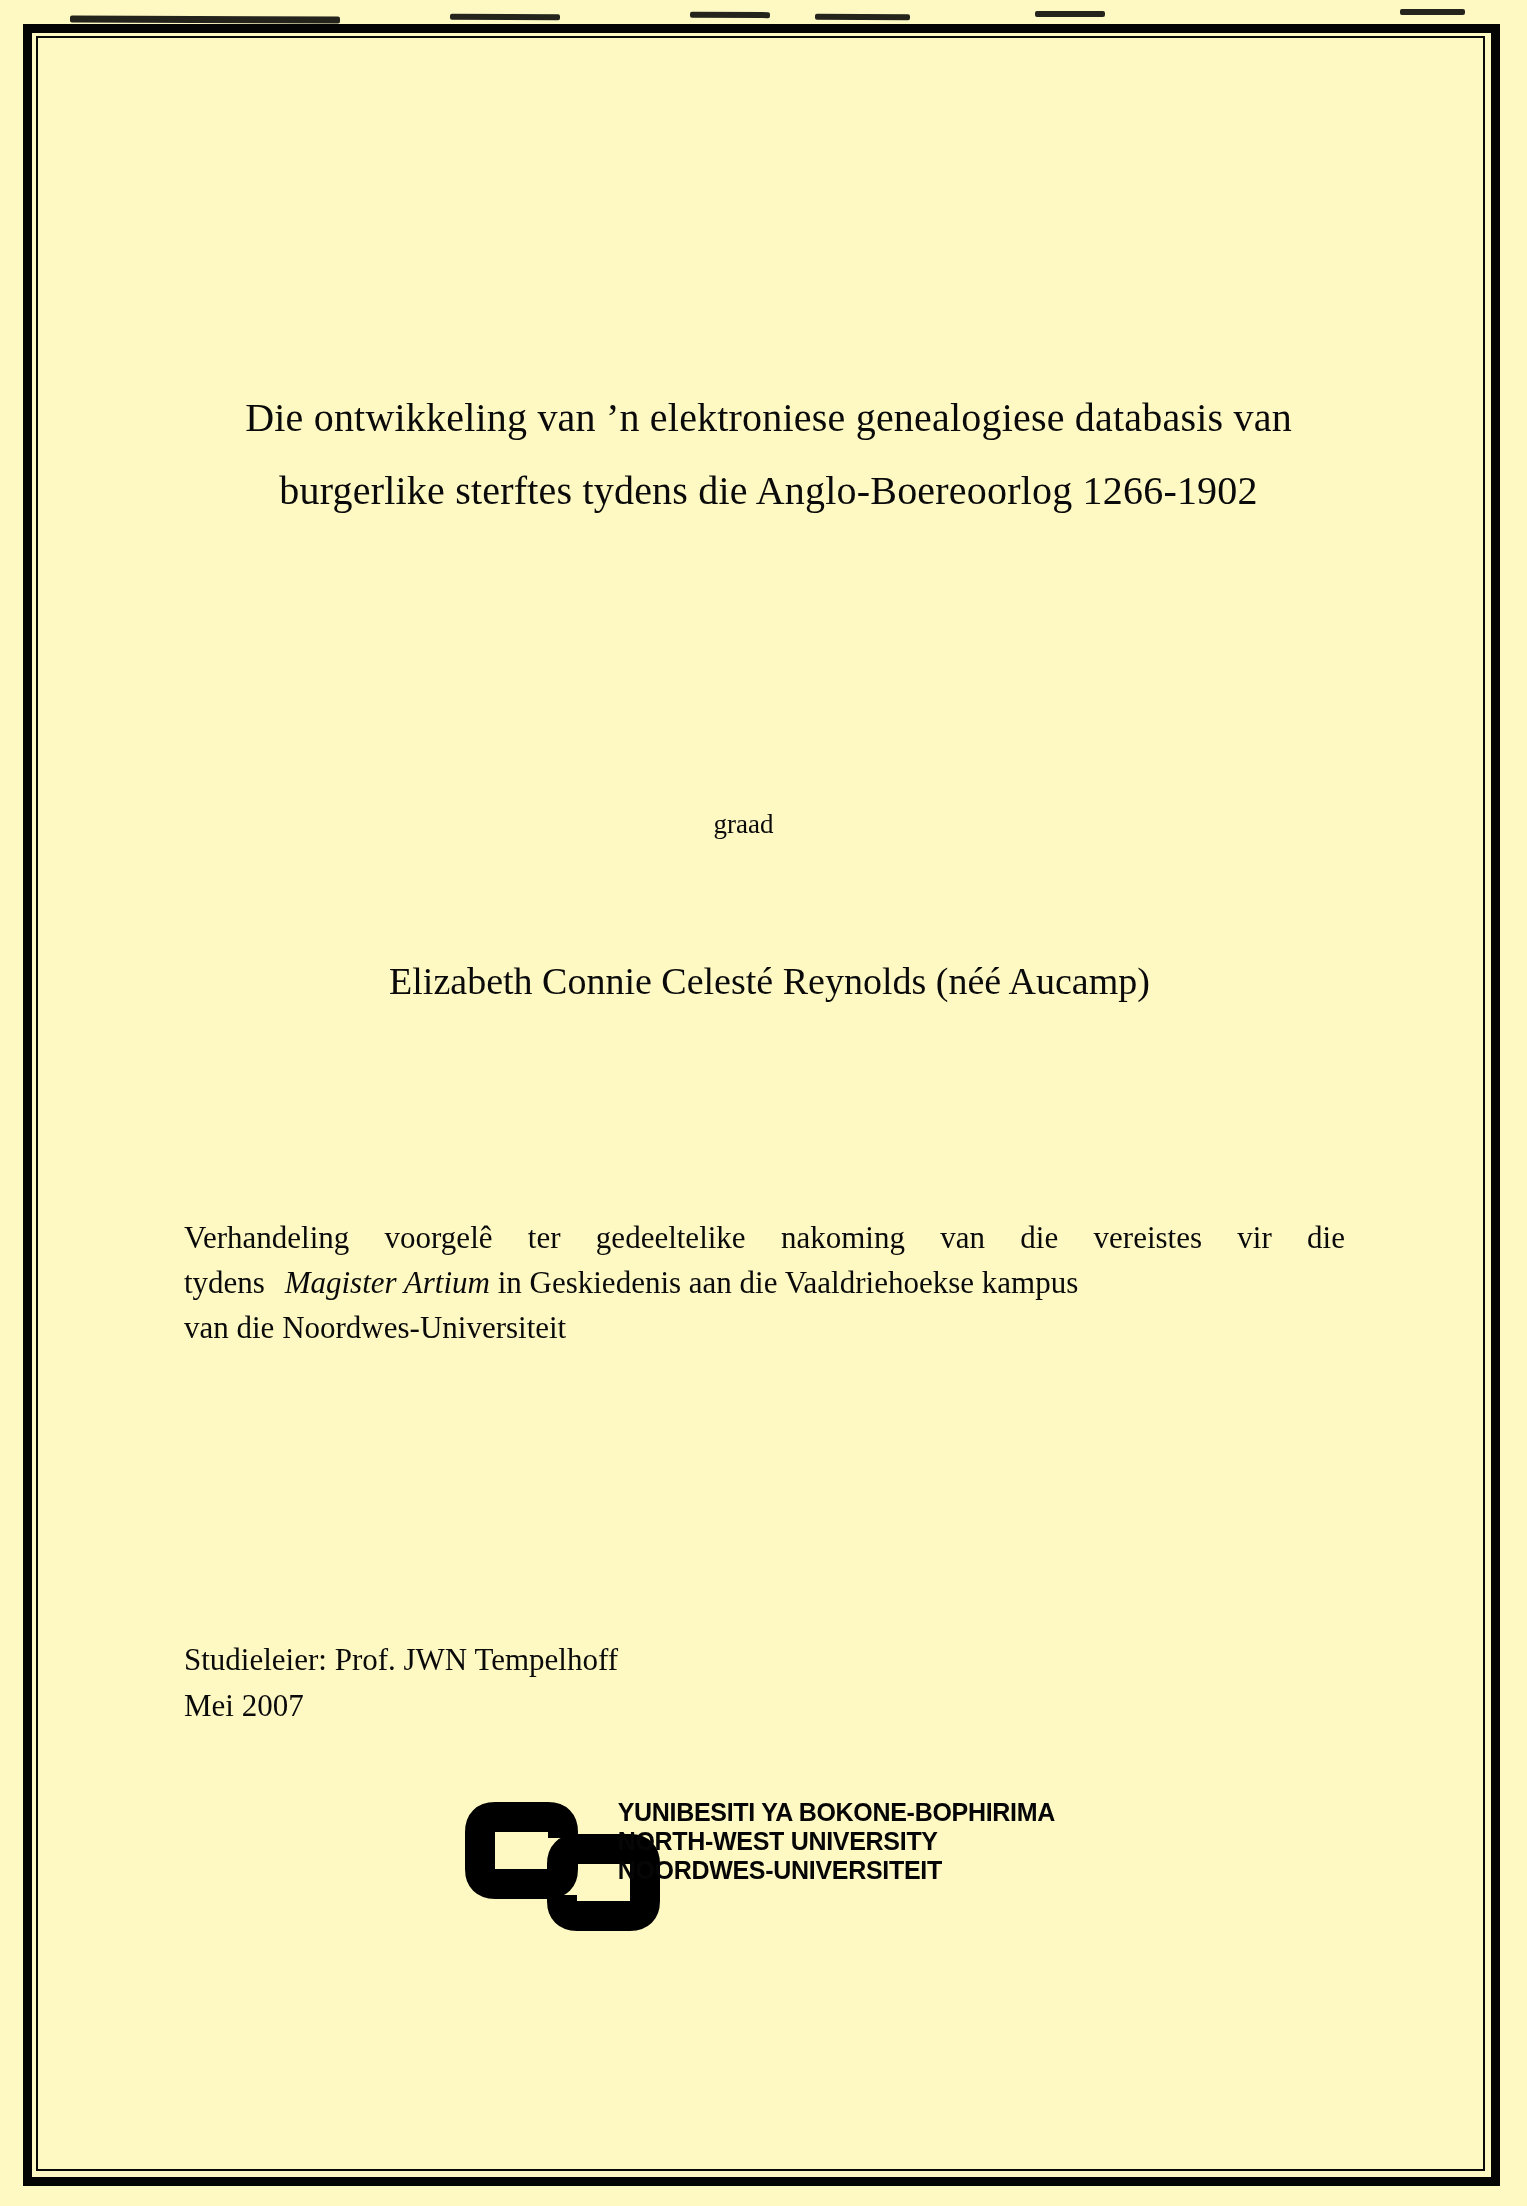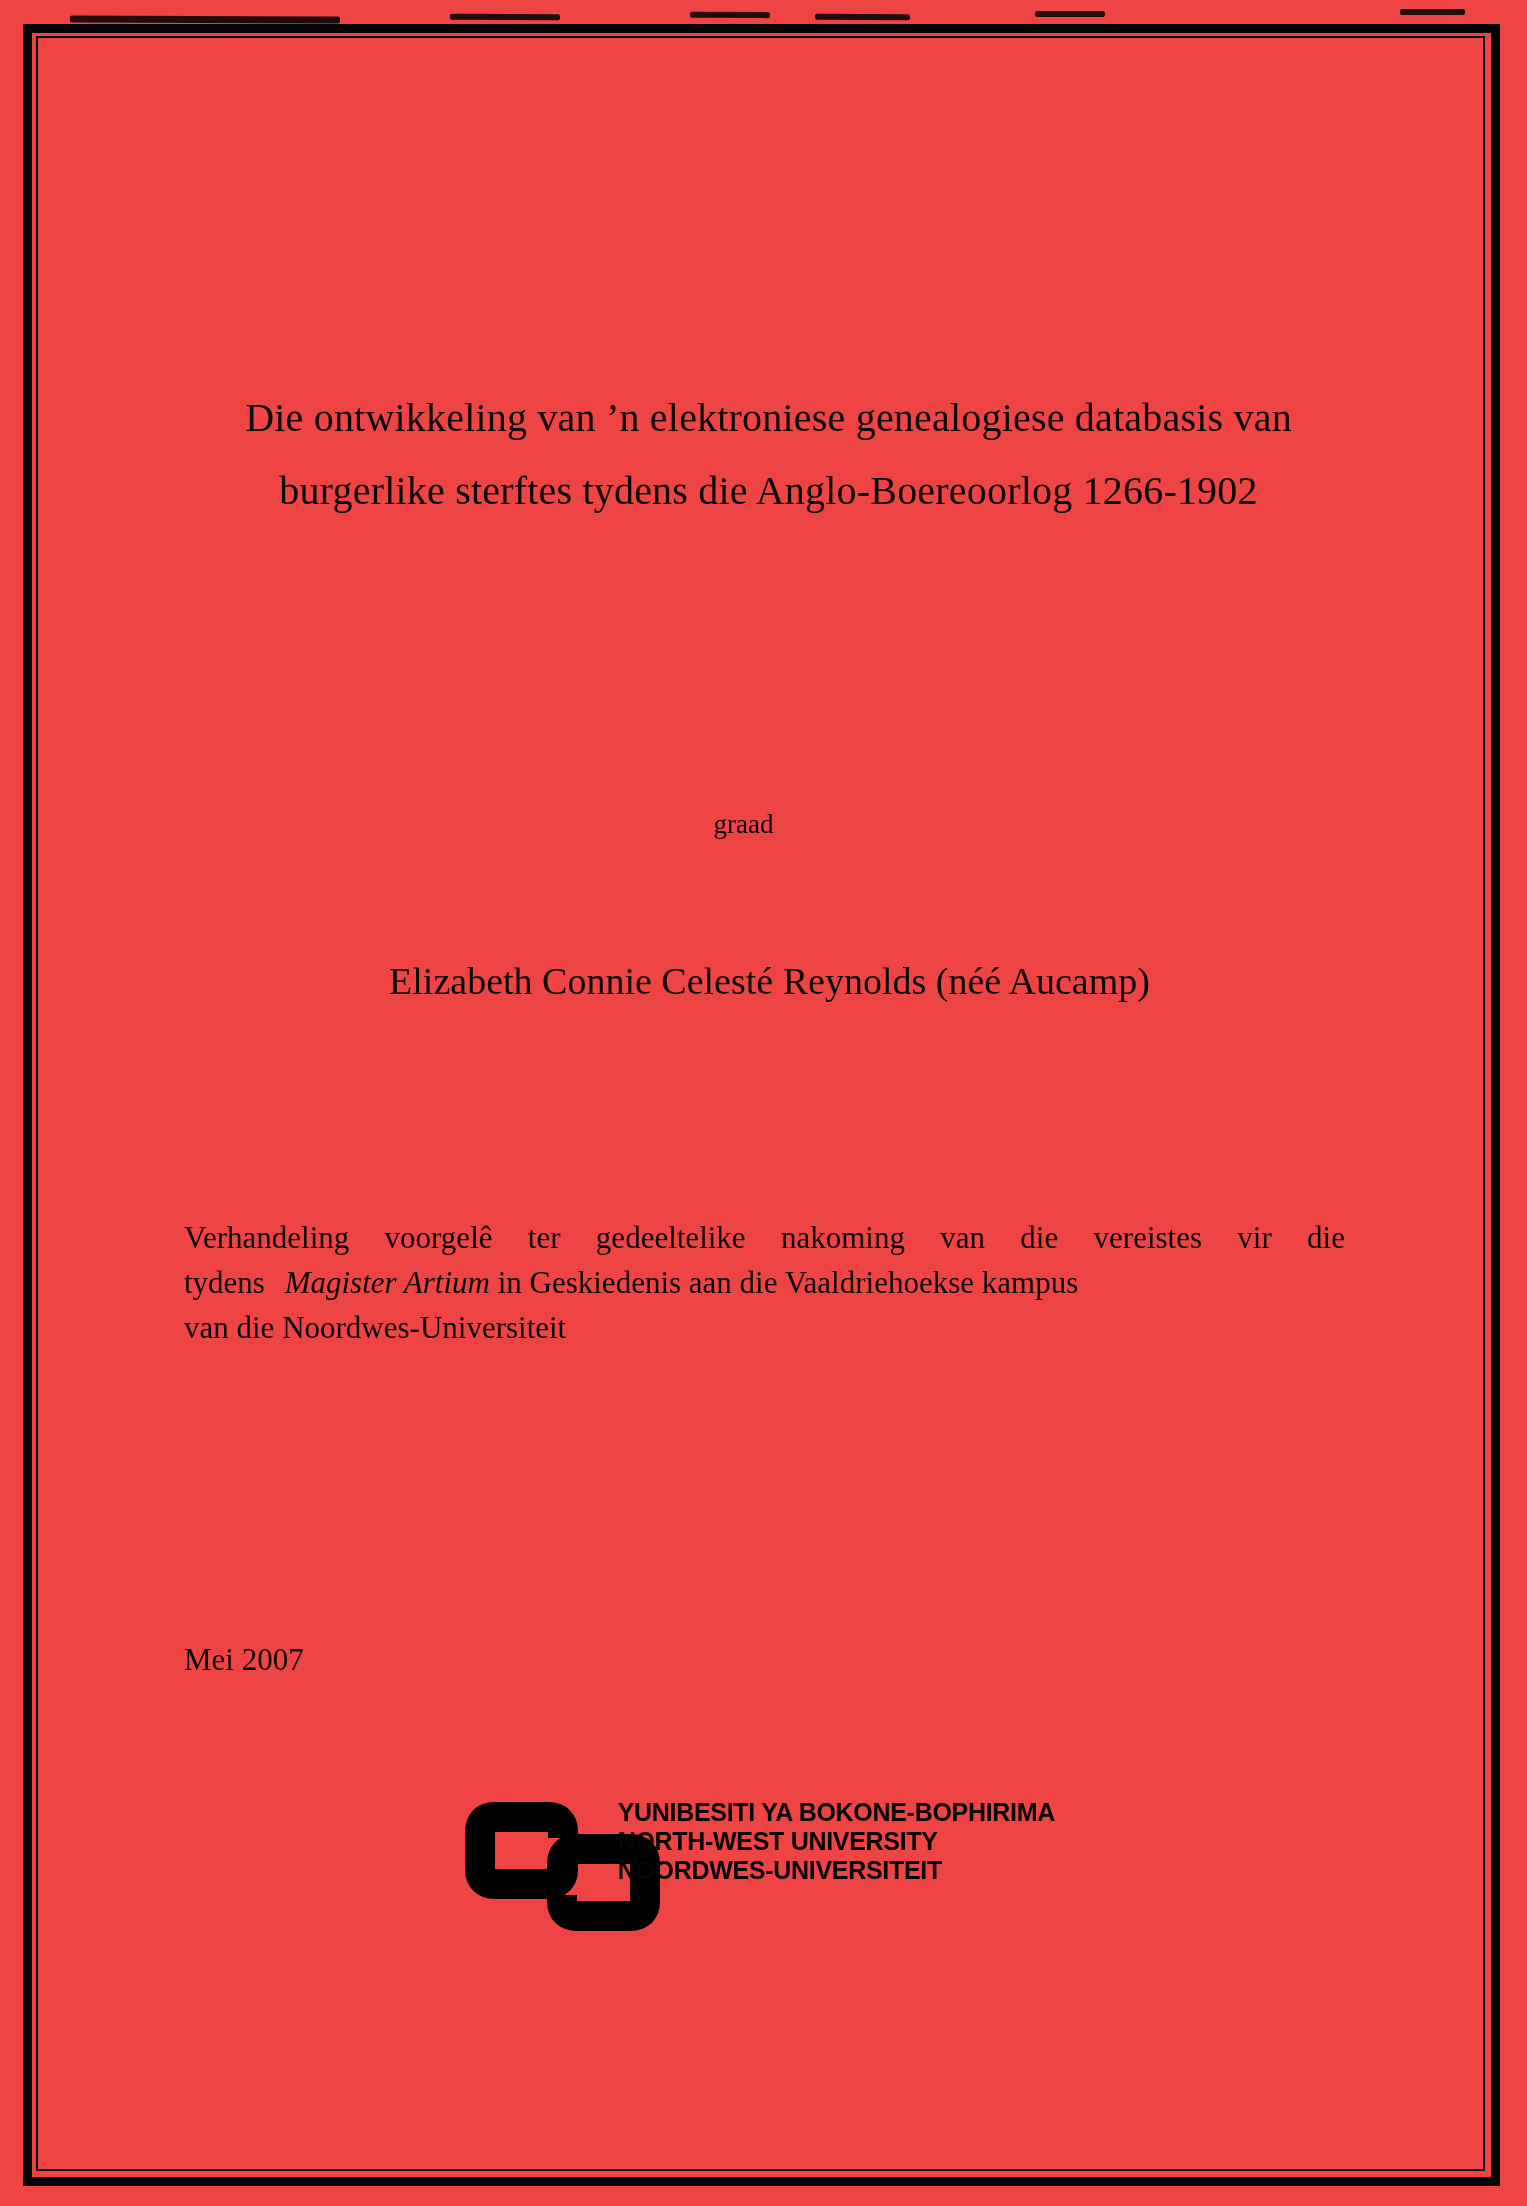--- a/index.html
+++ b/index.html
@@ -4,21 +4,21 @@
 <style>
   html, body { margin: 0; padding: 0; }
   body {
     width: 1527px; height: 2206px;
     background: #ffffff;
     position: relative;
     font-family: "Liberation Serif", serif;
     color: #0a0a0a;
     overflow: hidden;
   }
-  .page { position: absolute; inset: 0; background: #ef4444; }
+  .page { position: absolute; inset: 0; background: #fef9c3; }
 
   
   .frame-outer {
     position: absolute; left: 23px; top: 24px;
     width: 1477px; height: 2162px;
     border: 9px solid #040404; box-sizing: border-box;
   }
   .frame-inner {
     position: absolute; left: 36px; top: 36px;
     width: 1449px; height: 2135px;
@@ -90,20 +90,21 @@
 
   <div class="author">Elizabeth Connie Celesté Reynolds (néé Aucamp)</div>
 
   <div class="thesis">
     <div class="justified">Verhandeling voorgelê ter gedeeltelike nakoming van die vereistes vir die</div>
     <div><span>tydens </span><em>Magister Artium</em><span> in Geskiedenis aan die Vaaldriehoekse kampus</span></div>
     <div>van die Noordwes-Universiteit</div>
   </div>
 
   <div class="supervisor-block">
+    <div>Studieleier: Prof. JWN Tempelhoff</div>
     <div>Mei 2007</div>
   </div>
 
   <div>
     <svg class="logo-mark" viewBox="0 0 200 132" xmlns="http://www.w3.org/2000/svg">
       <path d="M 98,36 L 98,30 Q 98,15 83,15 L 30,15 Q 15,15 15,30 L 15,67 Q 15,82 30,82 L 83,82 Q 98,82 98,67 L 98,61" fill="none" stroke="#000000" stroke-width="30" stroke-linecap="butt"></path>
       <path d="M 97,93 L 97,99 Q 97,114 112,114 L 165,114 Q 180,114 180,99 L 180,62 Q 180,47 165,47 L 112,47 Q 97,47 97,62 L 97,68" fill="none" stroke="#000000" stroke-width="30" stroke-linecap="butt"></path>
     </svg>
     <div class="logo-text">
       <div>YUNIBESITI YA BOKONE-BOPHIRIMA</div>

